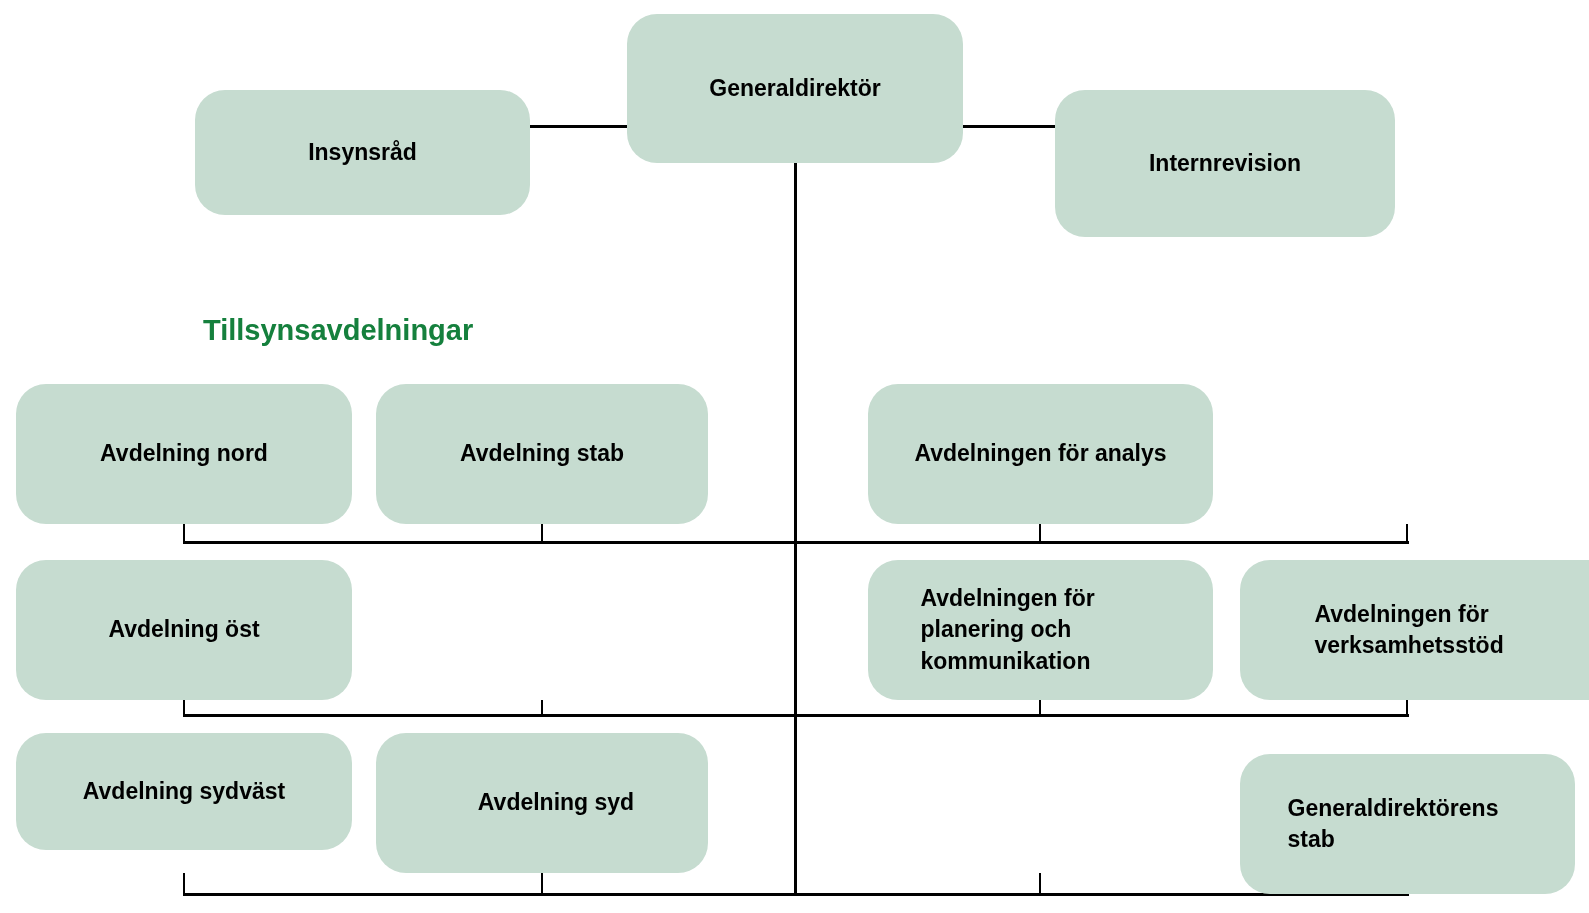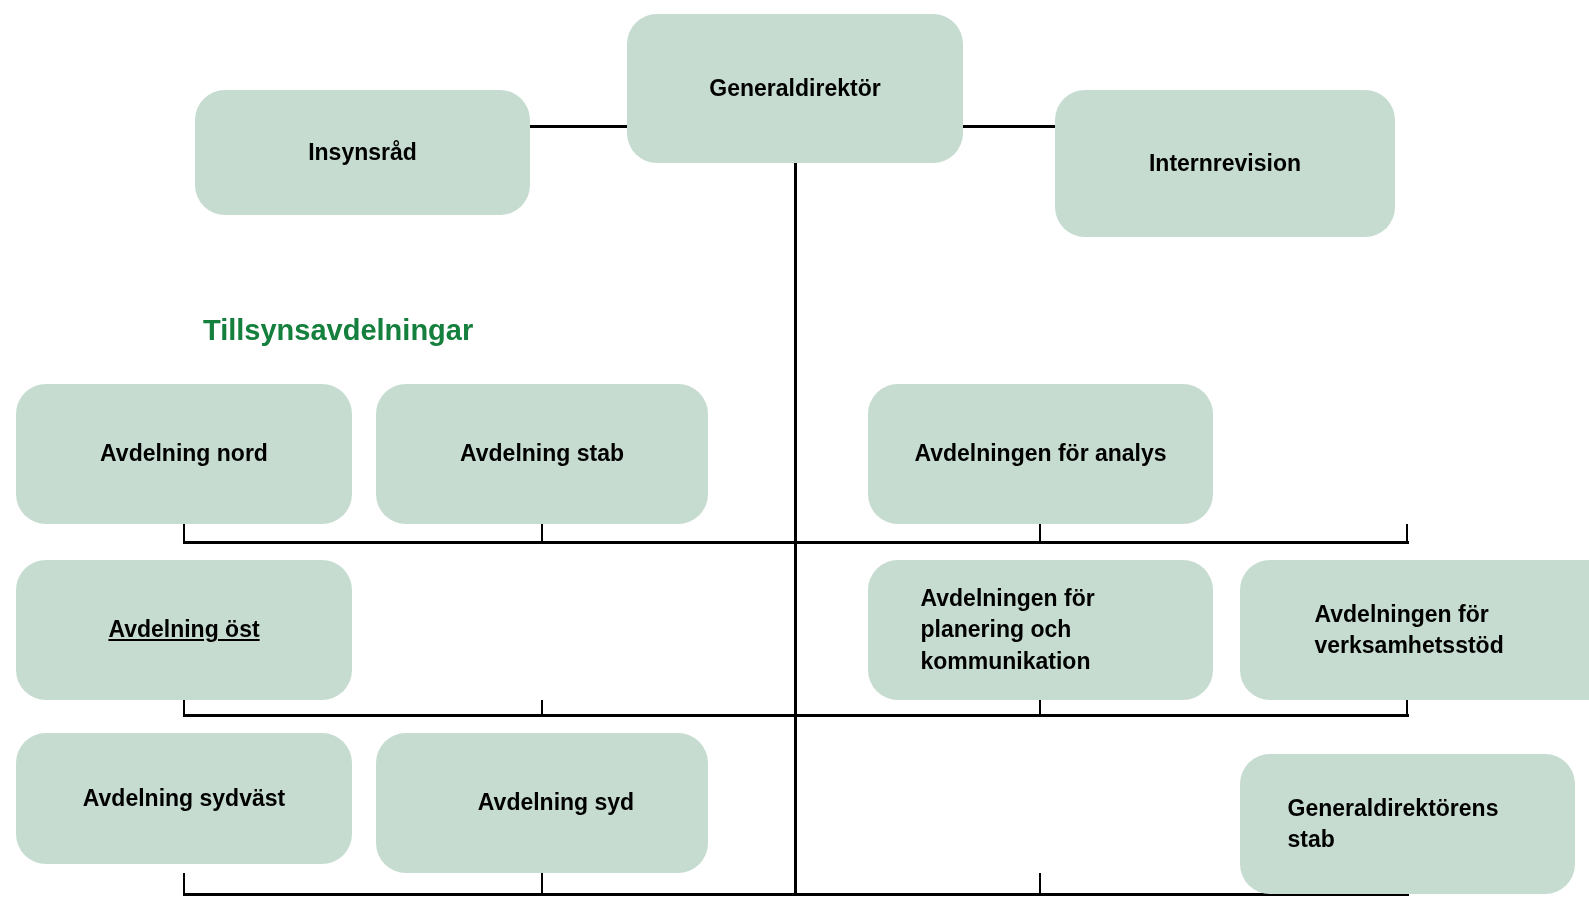--- a/index.html
+++ b/index.html
@@ -89,31 +89,31 @@
   <div class="node" style="left:16px; top:384px; width:336px; height:140px;">
     <span class="lbl">Avdelning nord</span>
   </div>
   <div class="node" style="left:376px; top:384px; width:332px; height:140px;">
     <span class="lbl">Avdelning stab</span>
   </div>
   <div class="node" style="left:868px; top:384px; width:345px; height:140px;">
     <span class="lbl">Avdelningen för analys</span>
   </div>
 
-  <div class="node" style="left:16px; top:560px; width:336px; height:140px;text-decoration:underline;">
+  <div class="node" style="left:16px; top:560px; width:336px; height:140px;">
     <span class="lbl">Avdelning öst</span>
   </div>
   <div class="node" style="left:868px; top:560px; width:345px; height:140px;">
     <span class="lbl narrow">Avdelningen för planering och kommunikation</span>
   </div>
   <div class="node" style="left:1240px; top:560px; width:389px; height:140px;">
     <span class="lbl narrow">Avdelningen för verksamhetsstöd</span>
   </div>
 
-  <div class="node" style="left:16px; top:733px; width:336px; height:131px;">
+  <div class="node" style="left:16px; top:733px; width:336px; height:117px;">
     <span class="lbl">Avdelning sydväst</span>
   </div>
   <div class="node" style="left:376px; top:733px; width:332px; height:140px;padding-left:44px;">
     <span class="lbl">Avdelning syd</span>
   </div>
   <div class="node" style="left:1240px; top:754px; width:335px; height:140px;">
     <span class="lbl narrow">Generaldirektörens stab</span>
   </div>
 
 </div>

